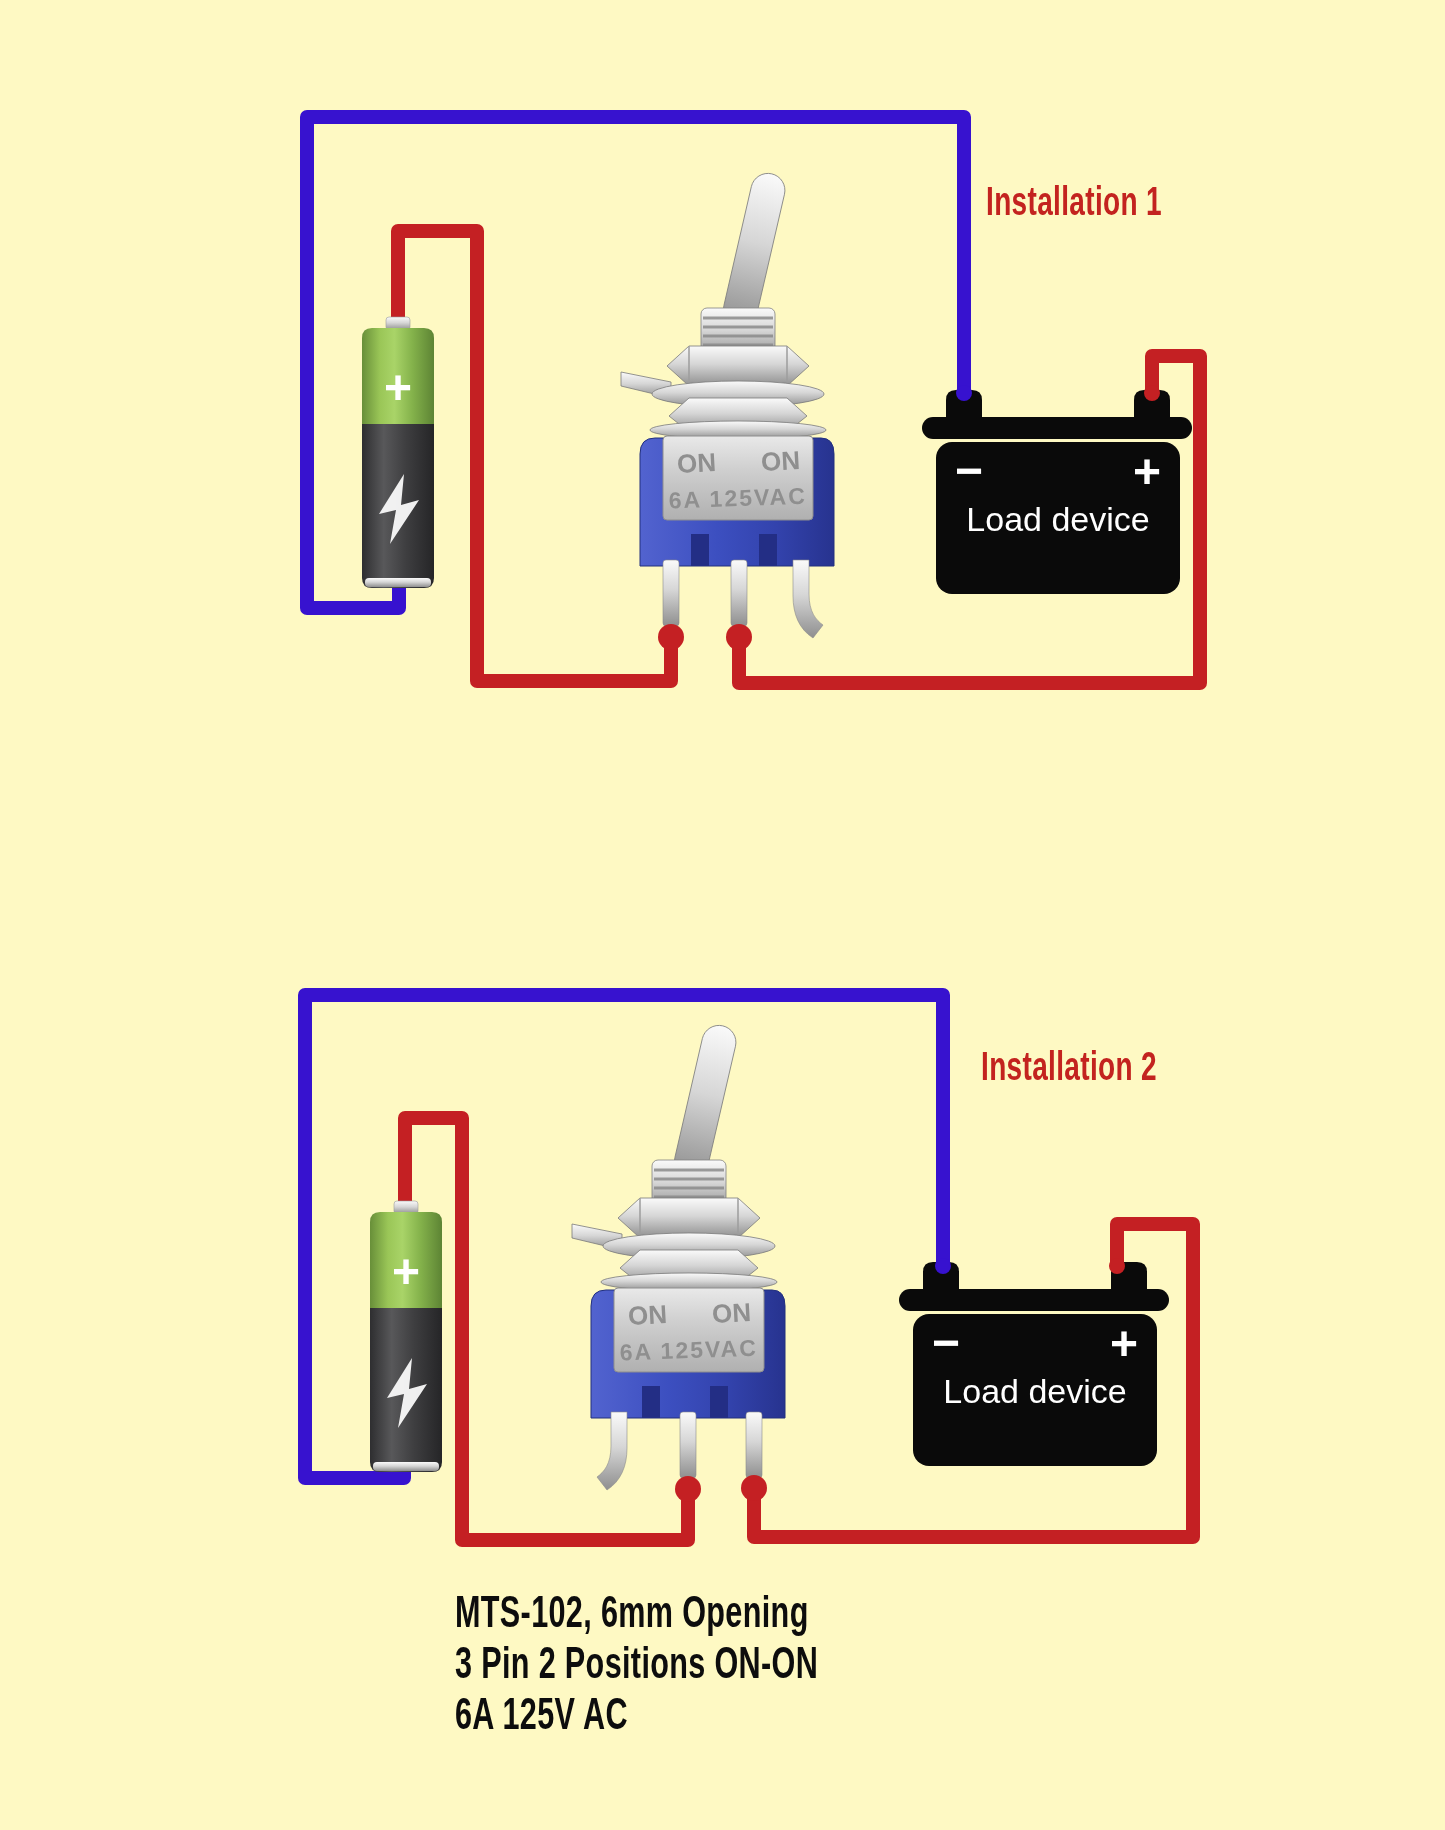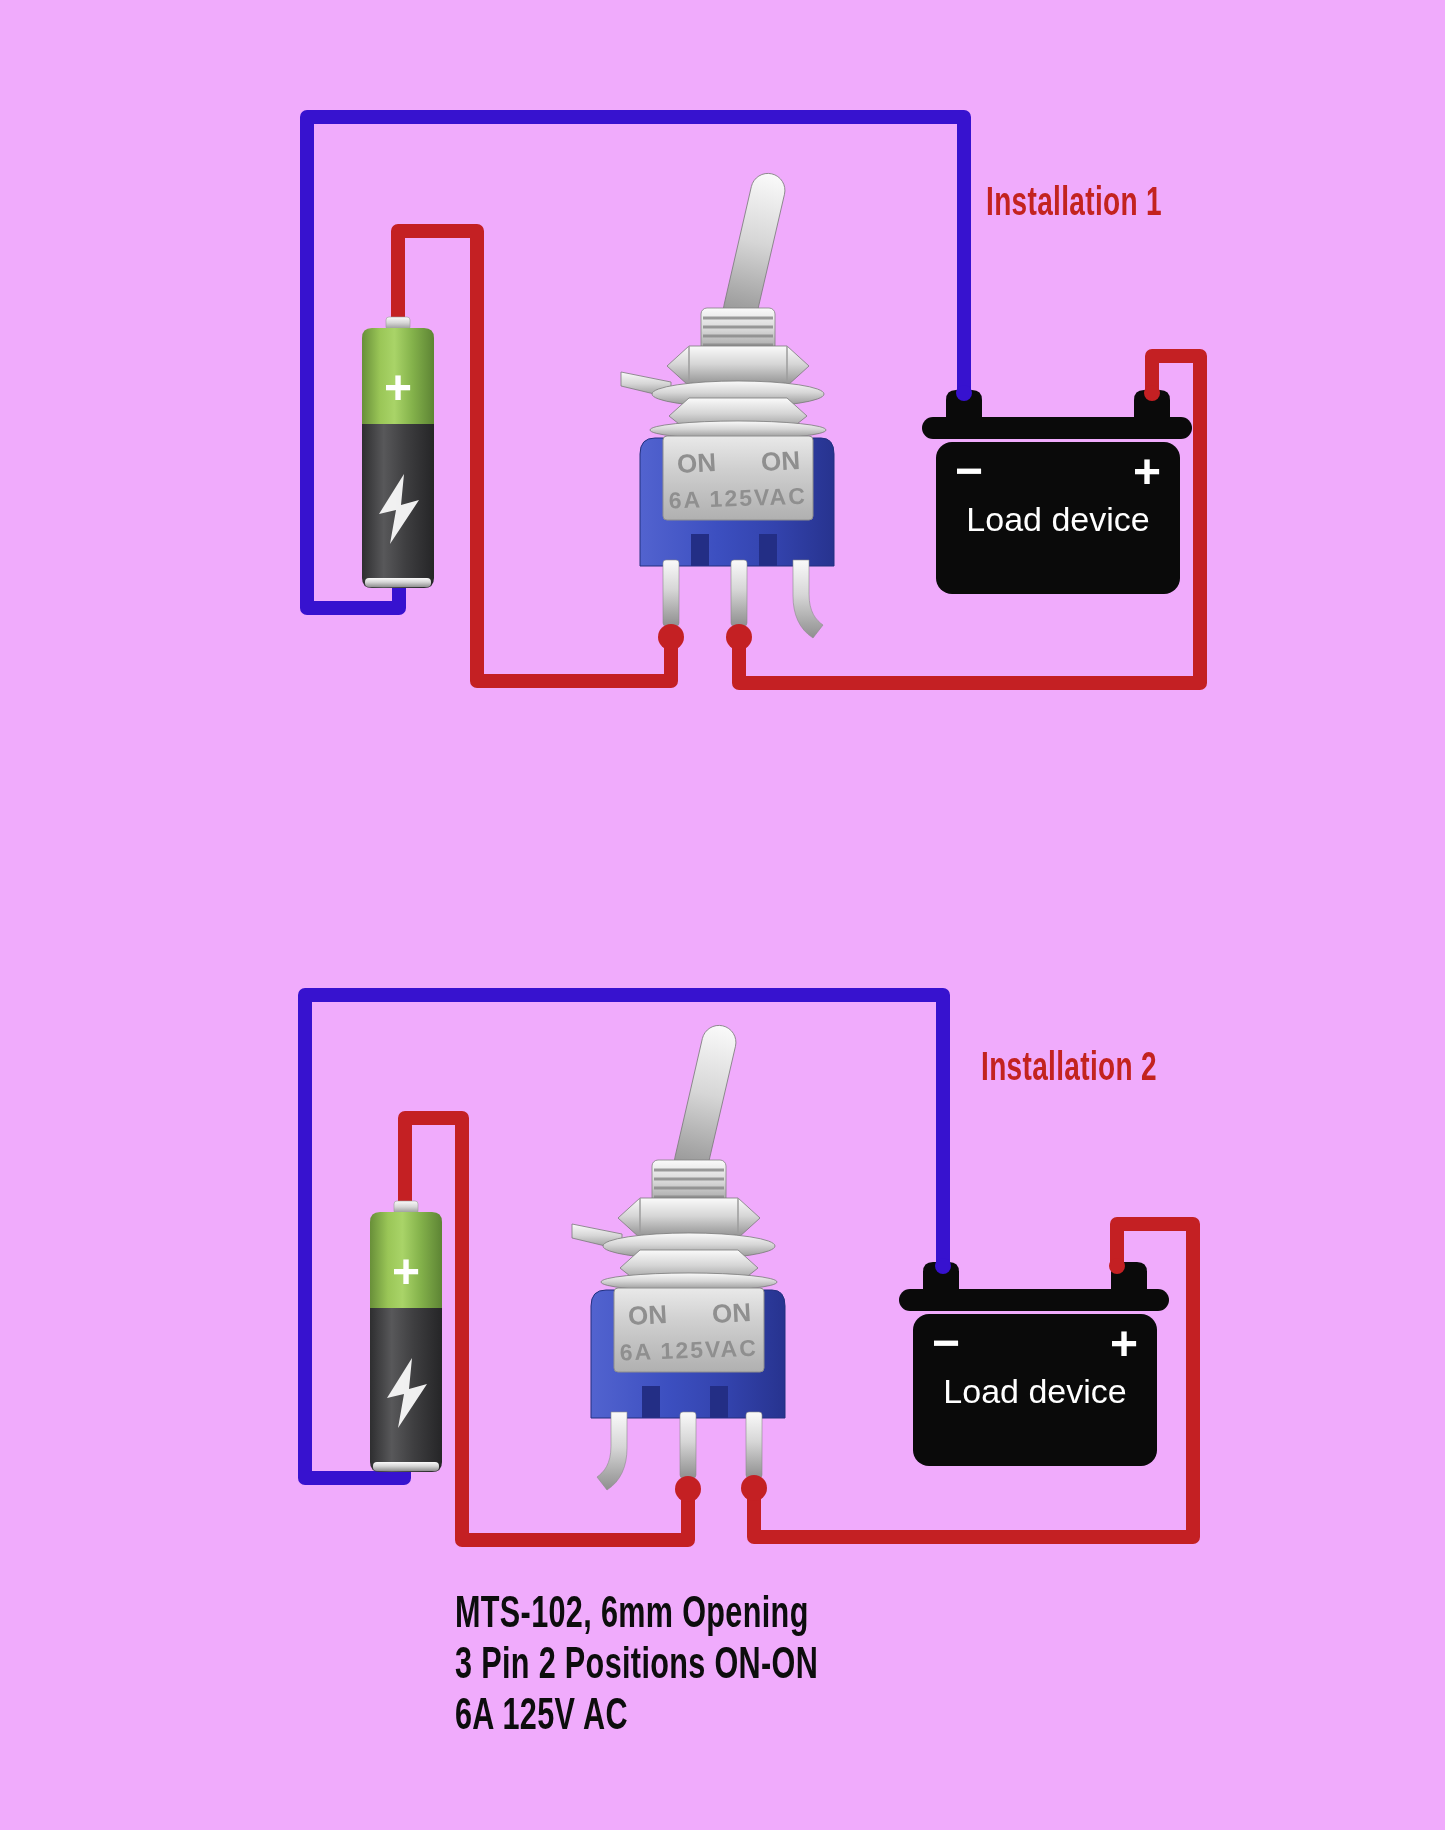--- a/index.html
+++ b/index.html
@@ -1,16 +1,16 @@
 <!DOCTYPE html>
 <html><head>
 <meta charset="utf-8">
 <style>
   html,body{margin:0;padding:0;background:#ffffff;}
-  .canvas{position:relative;width:1445px;height:1830px;background:#f0abfc;overflow:hidden;
+  .canvas{position:relative;width:1445px;height:1830px;background:#fef9c3;overflow:hidden;
           font-family:"Liberation Sans", sans-serif;}
   svg{position:absolute;left:0;top:0;}
   svg text{font-family:"Liberation Sans", sans-serif;}
   .inst-label{position:absolute;color:#c3231f;font-weight:700;font-size:40px;line-height:40px;
               transform:scaleX(.70);transform-origin:0 0;white-space:nowrap;letter-spacing:.5px;}
   .inst-label-1{left:986px;top:181px;}
   .inst-label-2{left:981px;top:1046px;}
   .caption{position:absolute;left:455px;top:1586px;color:#0d0d0d;font-weight:700;font-size:45px;
            line-height:51px;transform:scaleX(.68);transform-origin:0 0;white-space:nowrap;letter-spacing:.5px;}
 </style>

